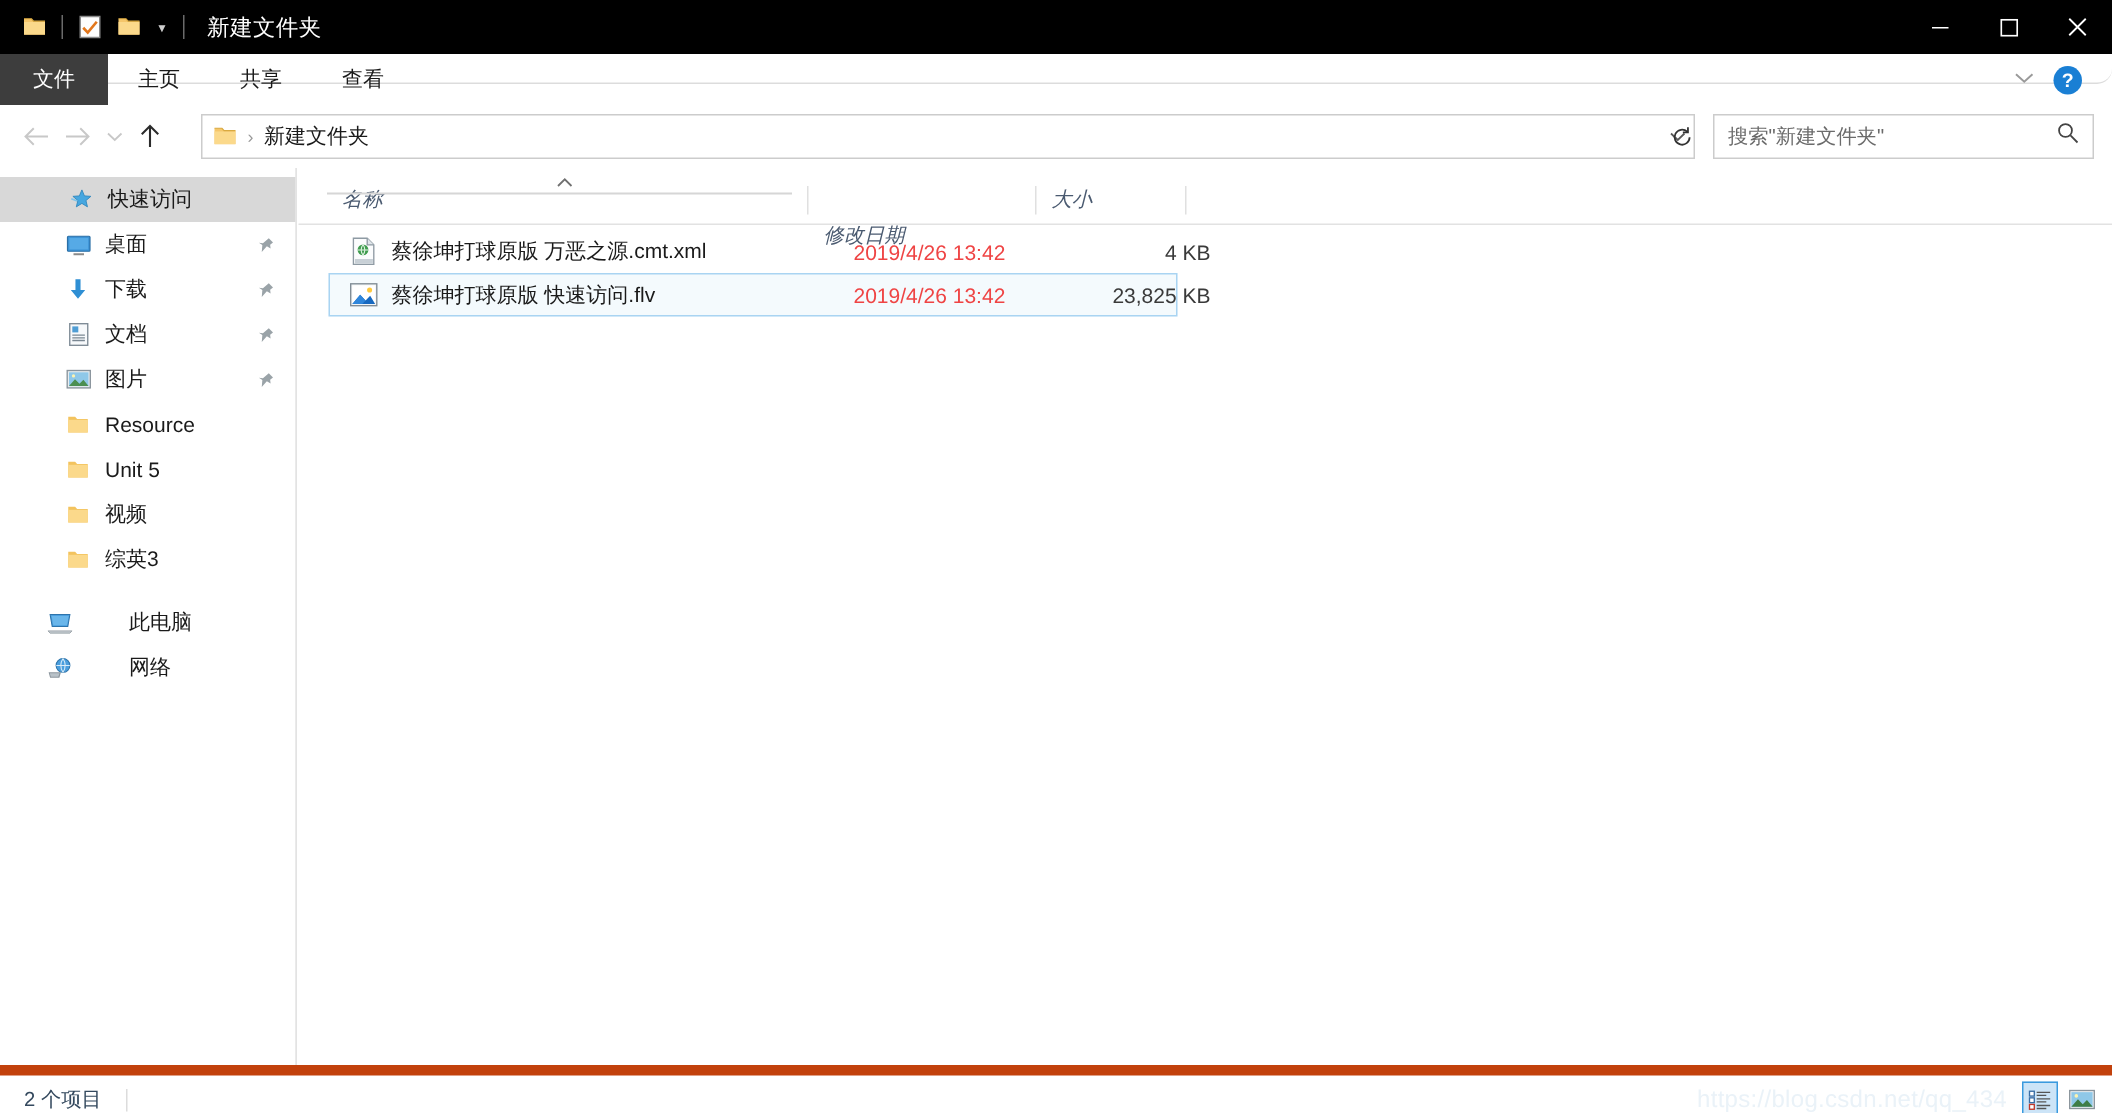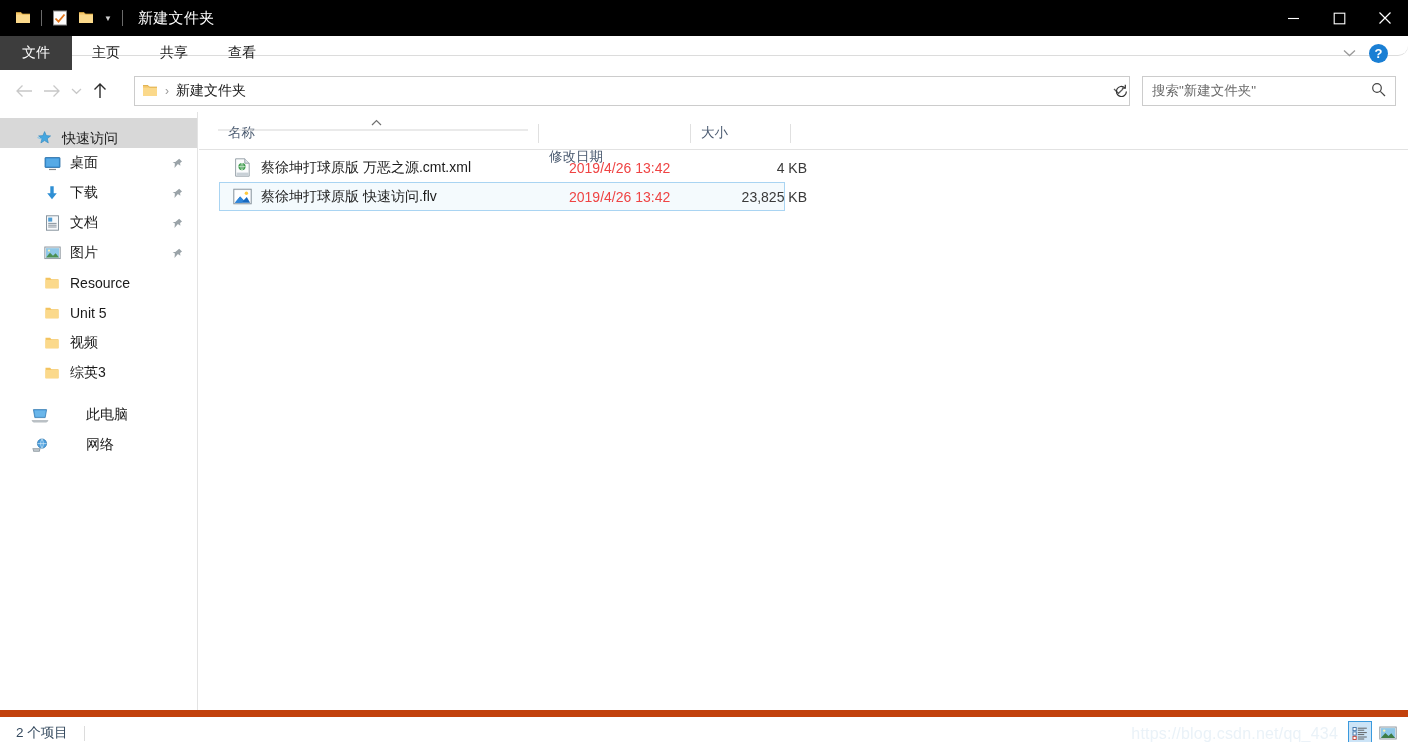--- a/index.html
+++ b/index.html
@@ -81,38 +81,38 @@
   
   .sidebar {
     position:absolute; left:0; top:112px; width:198px; height:598px;
     background:#ffffff; border-right:1px solid #e3e3e3;
     padding-top:6px;
   }
   .side-item {
     height:30px; display:flex; align-items:center; position:relative;
     font-size:14px; color:#1a1a1a; white-space:nowrap;
   }
-  .side-item.quick { background:#d8d8d8; padding-left:34px;align-items:flex-end; }
+  .side-item.quick { background:#d8d8d8; padding-left:44px; }
   .side-item.lvl1  { padding-left:42px; }
   .side-item.lvl0  { padding-left:30px;gap:28px; }
   .side-icon { width:20px; height:20px; display:flex; align-items:center;
     justify-content:center; margin-right:8px; flex:0 0 20px; }
   .pin { position:absolute; right:14px; top:9px; }
   .side-gap { height:12px; }
 
   
   .listhead {
     position:absolute; left:199px; top:117px; width:1209px; height:33px;
     background:#ffffff; border-bottom:1px solid #e2e2e2;
   }
   .col {
     position:absolute; top:0; height:32px; display:flex; align-items:center;
     font-size:13.5px; color:#4a5a70;
   }
-  .col .coltxt { padding-left:10px; }
+  .col .coltxt { padding-left:10px;font-style:italic; }
   .colsep { position:absolute; top:7px; width:1px; height:19px; background:#e0e0e0; }
   .sortcaret {
     position:absolute; left:371px; top:117px; font-size:11px; color:#5a5a5a;
     line-height:1; letter-spacing:-1px;
   }
   .sorttop {
     position:absolute; left:218px; top:117px; width:310px; height:2px;
   }
 
   .rows { position:absolute; left:199px; top:153px; width:1209px; }

